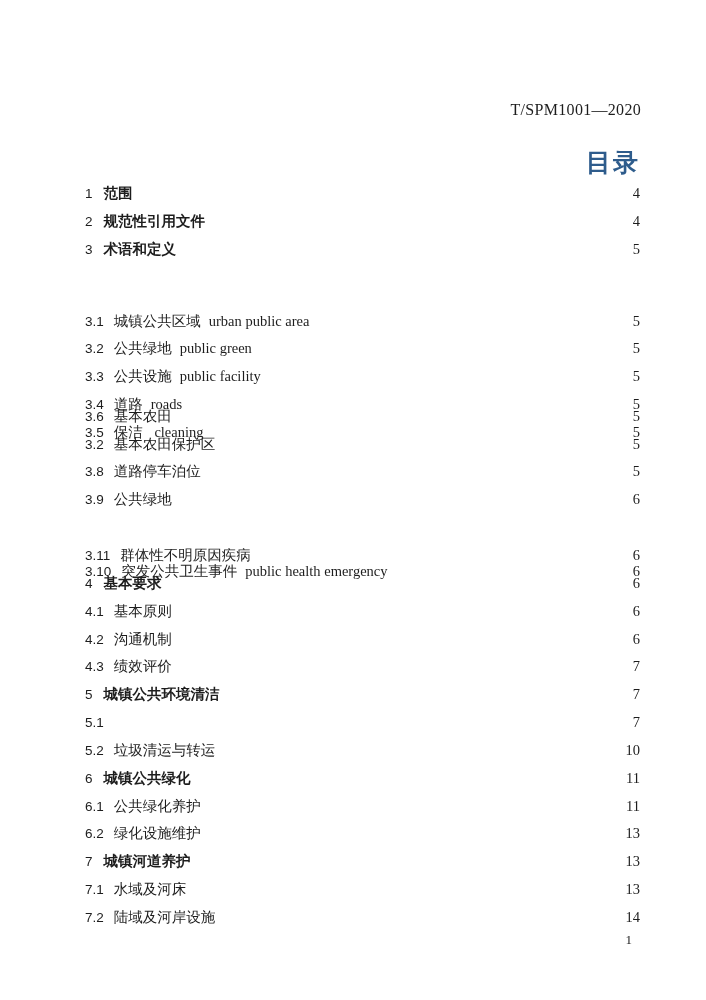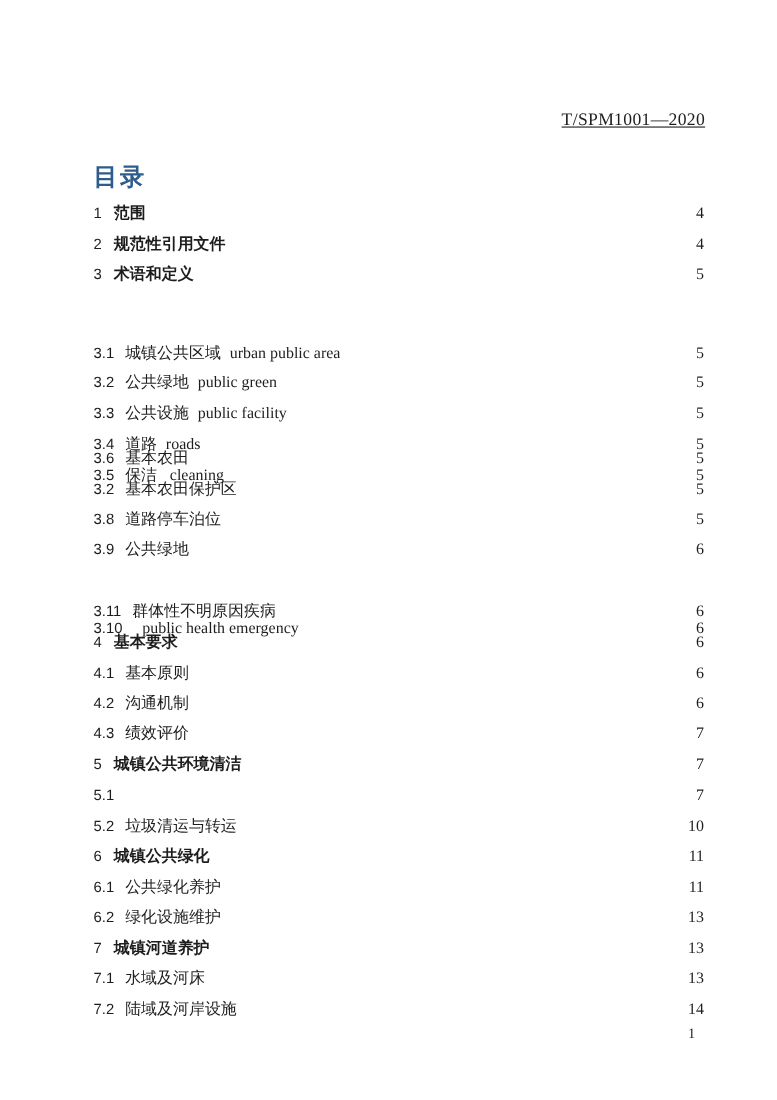--- a/index.html
+++ b/index.html
@@ -15,29 +15,28 @@
     color: #1d1d1d;
     overflow: hidden;
   }
   .doc-code {
     position: absolute;
     top: 101px;
     right: 65px;
     font-size: 16px;
     letter-spacing: 0.3px;
     color: #1d1d1d;
-    text-decoration: underline;
   }
   .toc-title {
     position: absolute;
     top: 146px;
     left: 85px;
     right: 66px;
-    text-align: left;
-    font-size: 22px;
+    text-align: right;
+    font-size: 25px;
     font-weight: bold;
     letter-spacing: 2px;
     color: var(--title-color, #2e5c8c);
   }
   .toc {
     position: absolute;
     top: 180px;
     left: 85px;
     right: 66px;
   }
@@ -163,20 +162,21 @@
   </div>
     <div class="toc-row level-2">
     <span class="num">3.9</span>
     <span class="zh">公共绿地</span>
     
     <span class="leader"></span>
     <span class="page">6</span>
   </div>
     <div class="toc-row level-2">
     <span class="num">3.10</span>
+    <span class="zh">突发公共卫生事件</span>
     <span class="en">public health emergency</span>
     <span class="leader"></span>
     <span class="page">6</span>
   </div>
     <div class="toc-row level-2">
     <span class="num">3.11</span>
     <span class="zh">群体性不明原因疾病</span>
     <span class="leader"></span>
     <span class="page">6</span>
   </div>

